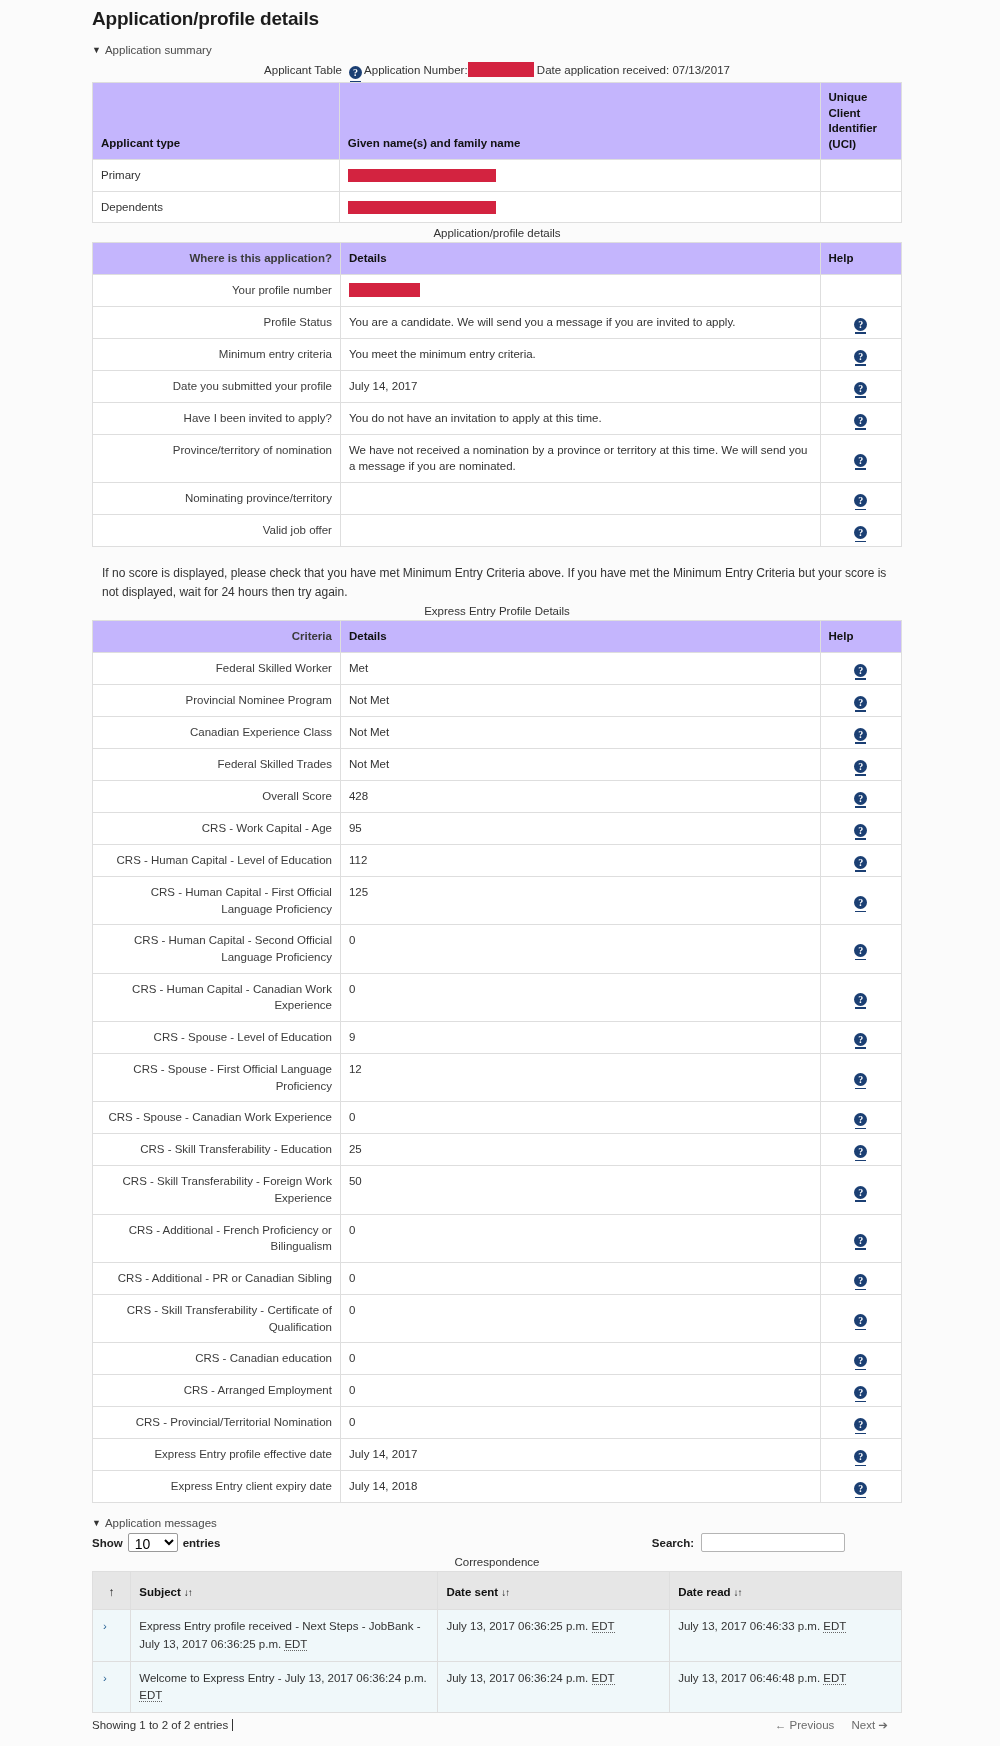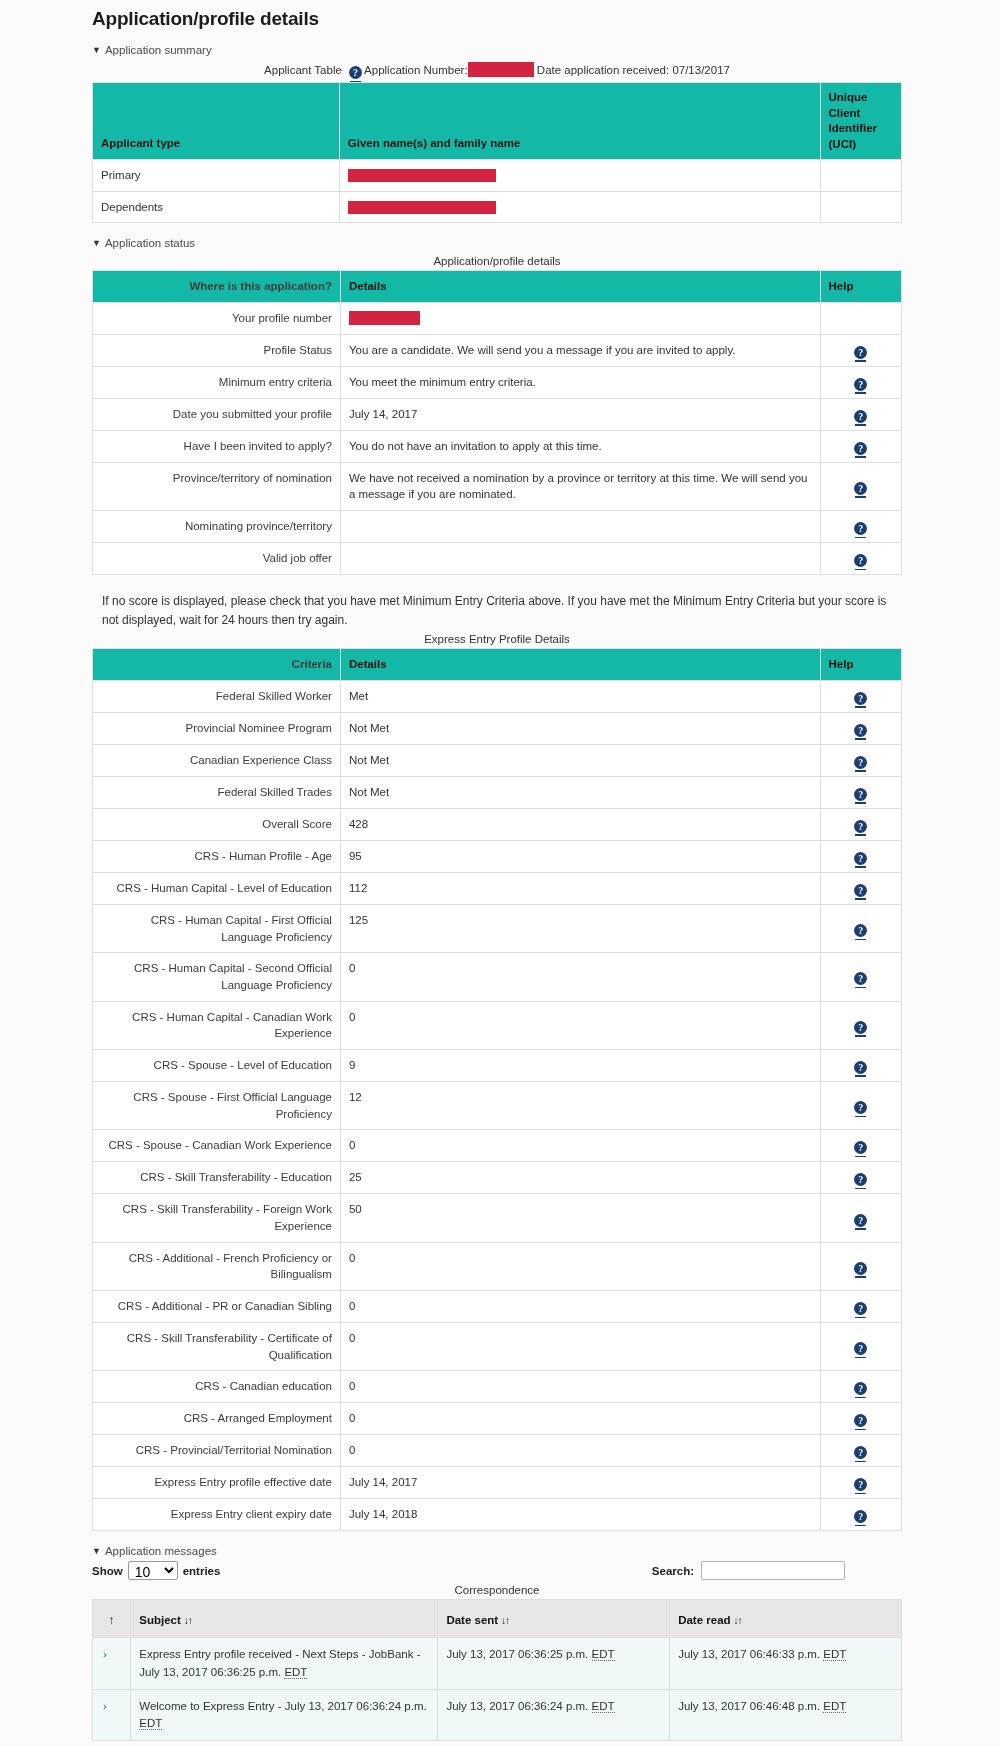--- a/index.html
+++ b/index.html
@@ -89,21 +89,21 @@
     background: #fff;
     font-size: 11.5px;
   }
   table.grid th, table.grid td {
     border: 1px solid #dedede;
     padding: 7px 8px;
     vertical-align: top;
     line-height: 1.45;
   }
   table.grid thead th {
-    background: #14b8a6;
+    background: #c4b5fd;
     color: #111;
     font-weight: bold;
     text-align: left;
     vertical-align: bottom;
   }
 
   
   #applicant-table thead th { height: 62px; }
   #applicant-table .c-type { width: 212px; }
   #applicant-table .c-name { width: 413px; }
@@ -232,23 +232,20 @@
           <td></td>
         </tr>
         <tr>
           <td>Dependents</td>
           <td><span class="redact w-name"></span></td>
           <td></td>
         </tr>
       </tbody>
     </table>
 
-    <div class="section-toggle">
-      <span class="caret">▼</span><span>Application status</span>
-    </div>
 
     <div class="tbl-caption">Application/profile details</div>
 
     <table class="grid kv-table" id="status-table">
       <thead>
         <tr>
           <th class="c-key">Where is this application?</th>
           <th class="c-val">Details</th>
           <th class="c-help">Help</th>
         </tr>
@@ -329,21 +326,21 @@
             <td class="c-key">Federal Skilled Trades</td>
             <td class="c-val">Not Met</td>
             <td class="c-help"><span class="q-icon">?</span></td>
           </tr>
           <tr>
             <td class="c-key">Overall Score</td>
             <td class="c-val">428</td>
             <td class="c-help"><span class="q-icon">?</span></td>
           </tr>
           <tr>
-            <td class="c-key">CRS - Human Profile - Age</td>
+            <td class="c-key">CRS - Work Capital - Age</td>
             <td class="c-val">95</td>
             <td class="c-help"><span class="q-icon">?</span></td>
           </tr>
           <tr>
             <td class="c-key">CRS - Human Capital - Level of Education</td>
             <td class="c-val">112</td>
             <td class="c-help"><span class="q-icon">?</span></td>
           </tr>
           <tr>
             <td class="c-key">CRS - Human Capital - First Official Language Proficiency</td>

